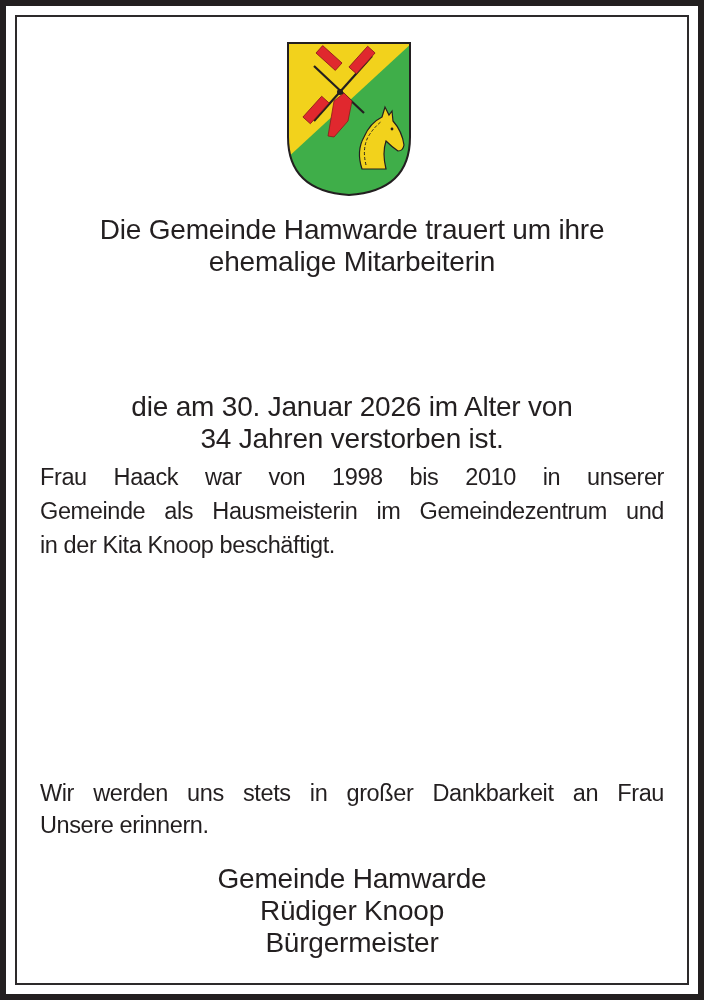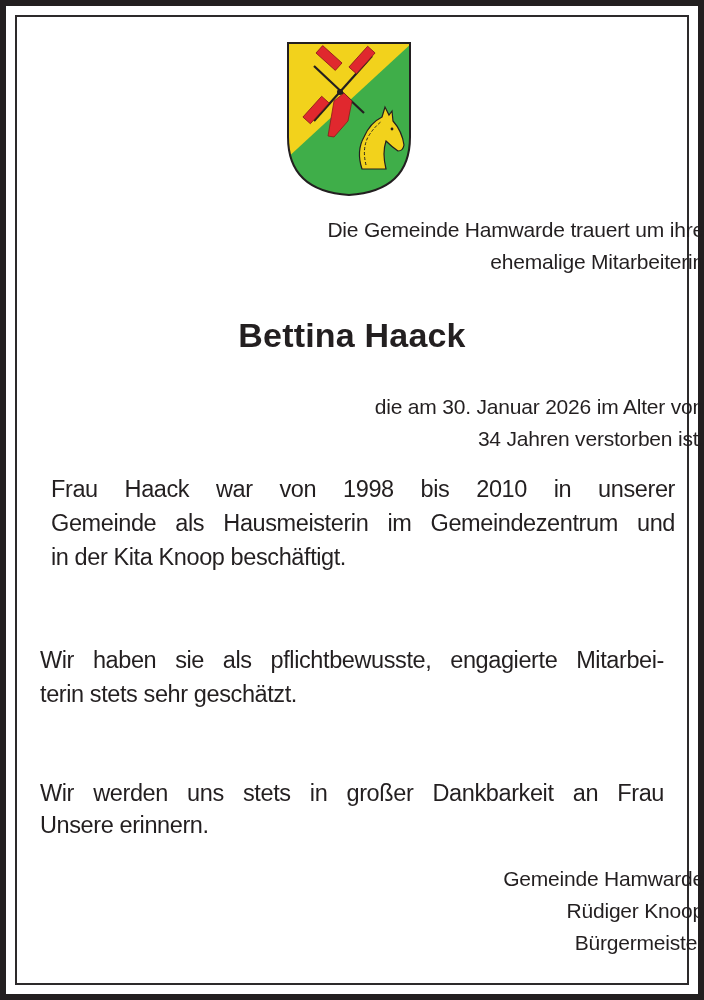--- a/index.html
+++ b/index.html
@@ -10,31 +10,31 @@
     }
     .frame-inner {
       position: absolute; left: 9px; top: 9px; right: 9px; bottom: 9px;
       border: 2px solid #2d2a2b;
     }
     .content {
       position: absolute; left: 0; top: 0; width: 704px; height: 1000px;
       font-family: "Liberation Sans", sans-serif; color: #231f20;
     }
     .crest { position: absolute; left: 286px; top: 41px; width: 126px; height: 156px; }
-    .center-block { position: absolute; left: 0; width: 704px; text-align: right; font-size: 21px; line-height: 32px; letter-spacing: -0.2px; }
+    .center-block { position: absolute; left: 0; width: 704px; text-align: center; font-size: 28px; line-height: 32px; letter-spacing: -0.2px; }
     .intro { top: 214px; }
     .name { position: absolute; left: 0; width: 704px; top: 316px; text-align: center; font-size: 34px; font-weight: bold; letter-spacing: 0.2px; }
     .death { top: 391px; }
     .para {
       position: absolute; left: 40px; width: 624px; font-size: 23.5px; line-height: 34px;
       text-align: justify; text-align-last: left; letter-spacing: -0.4px;
     }
     .para .line { display: block; text-align: justify; text-align-last: justify; white-space: nowrap; }
     .para .line.last { text-align-last: left; }
-    .p1 { top: 472px; margin-left: 11px; }
+    .p1 { top: 460px; }
     .p2 { top: 643px; }
     .p3 { top: 733px; line-height: 32px; margin-top: 44px; }
     .sign { top: 863px; }
   </style>
 </head>
 <body>
 
 <div class="frame-outer">
   <div class="frame-inner"></div>
 </div>
@@ -68,37 +68,32 @@
       </g>
     </g>
     <path d="M2 2 H124 V96 Q124 150 63 154 Q2 150 2 96 Z" fill="none" stroke="#231f20" stroke-width="2"></path>
   </svg>
 
   <div class="center-block intro">
     <div>Die Gemeinde Hamwarde trauert um ihre</div>
     <div>ehemalige Mitarbeiterin</div>
   </div>
 
-  <div class="name">Bettina Haack</div>
 
   <div class="center-block death">
     <div>die am 30. Januar 2026 im Alter von</div>
     <div>34 Jahren verstorben ist.</div>
   </div>
 
   <div class="para p1">
     <span class="line">Frau Haack war von 1998 bis 2010 in unserer</span>
     <span class="line">Gemeinde als Hausmeisterin im Gemeindezentrum und</span>
     <span class="line last">in der Kita Knoop beschäftigt.</span>
   </div>
 
-  <div class="para p2">
-    <span class="line">Wir haben sie als pflichtbewusste, engagierte Mitarbei-</span>
-    <span class="line last">terin stets sehr geschätzt.</span>
-  </div>
 
   <div class="para p3">
     <span class="line">Wir werden uns stets in großer Dankbarkeit an Frau</span>
     <span class="line last">Unsere erinnern.</span>
   </div>
 
   <div class="center-block sign">
     <div>Gemeinde Hamwarde</div>
     <div>Rüdiger Knoop</div>
     <div>Bürgermeister</div>

